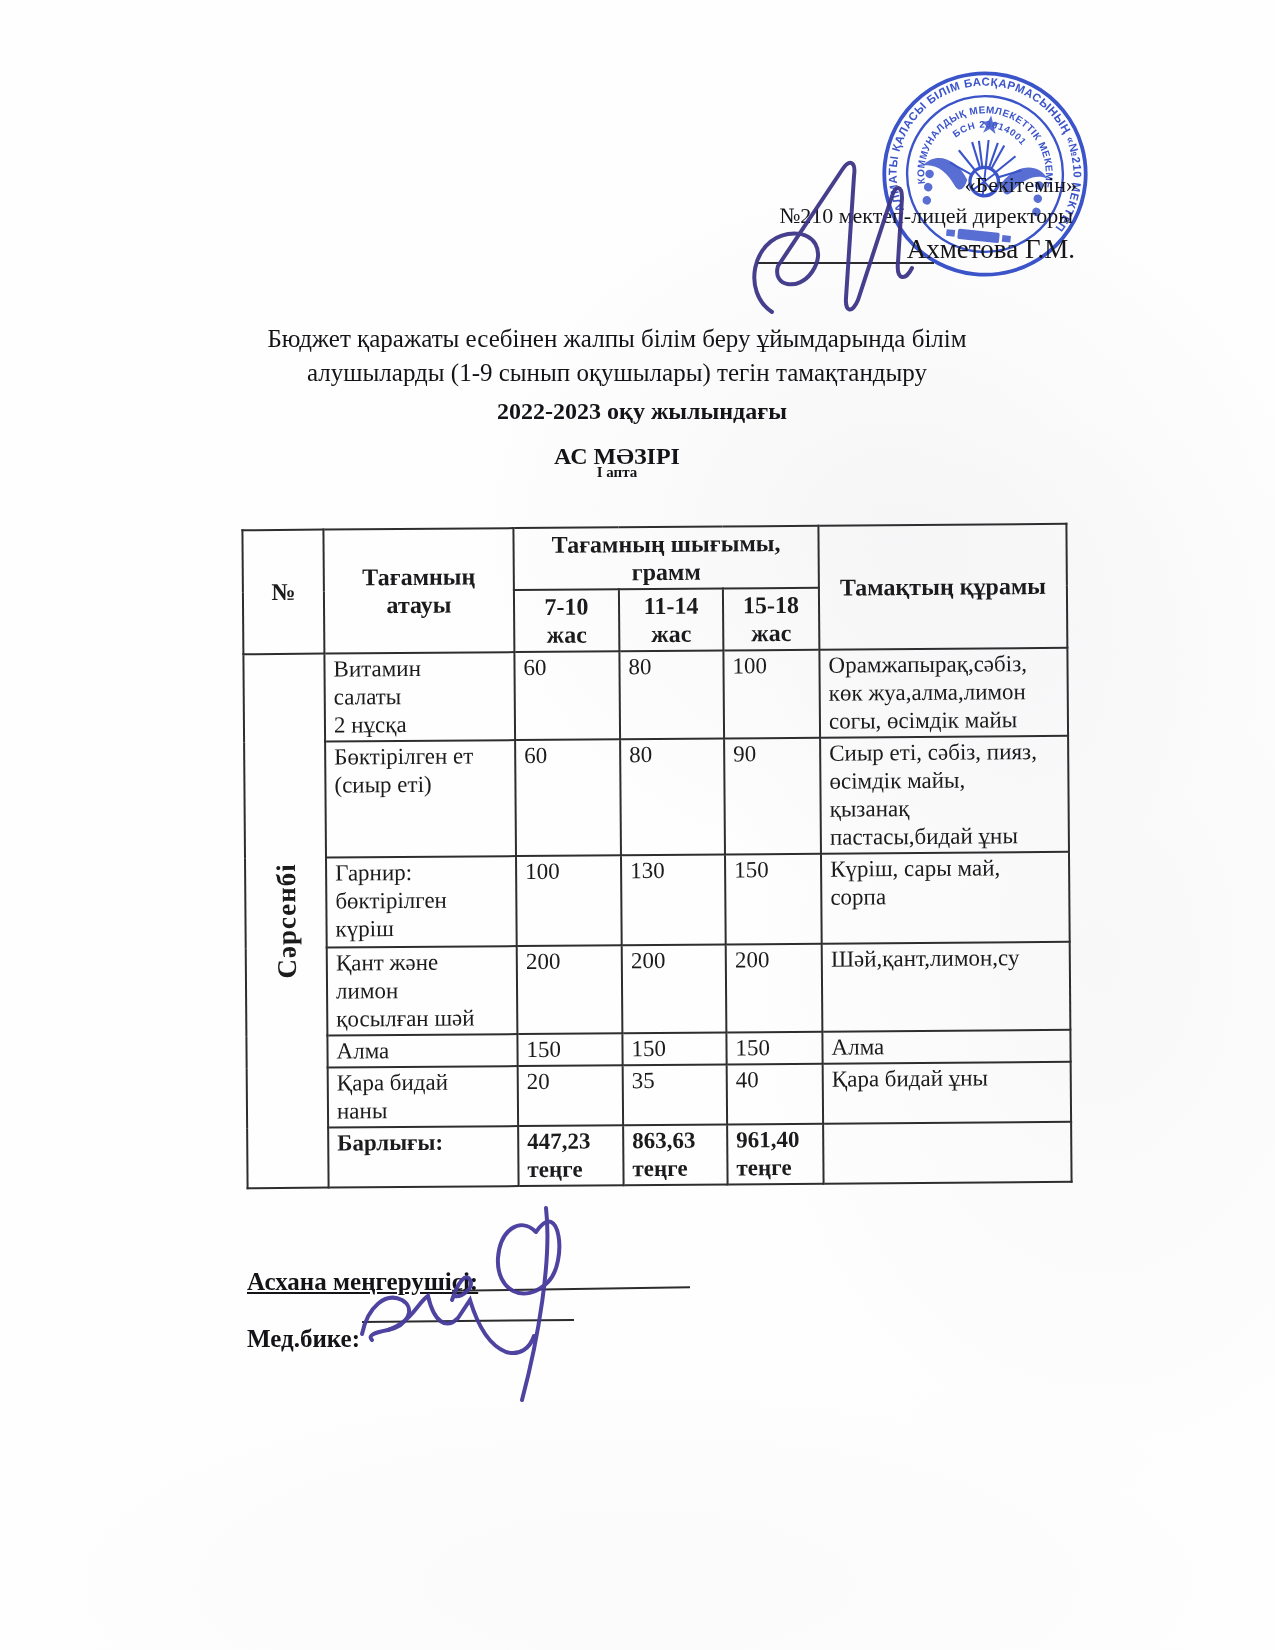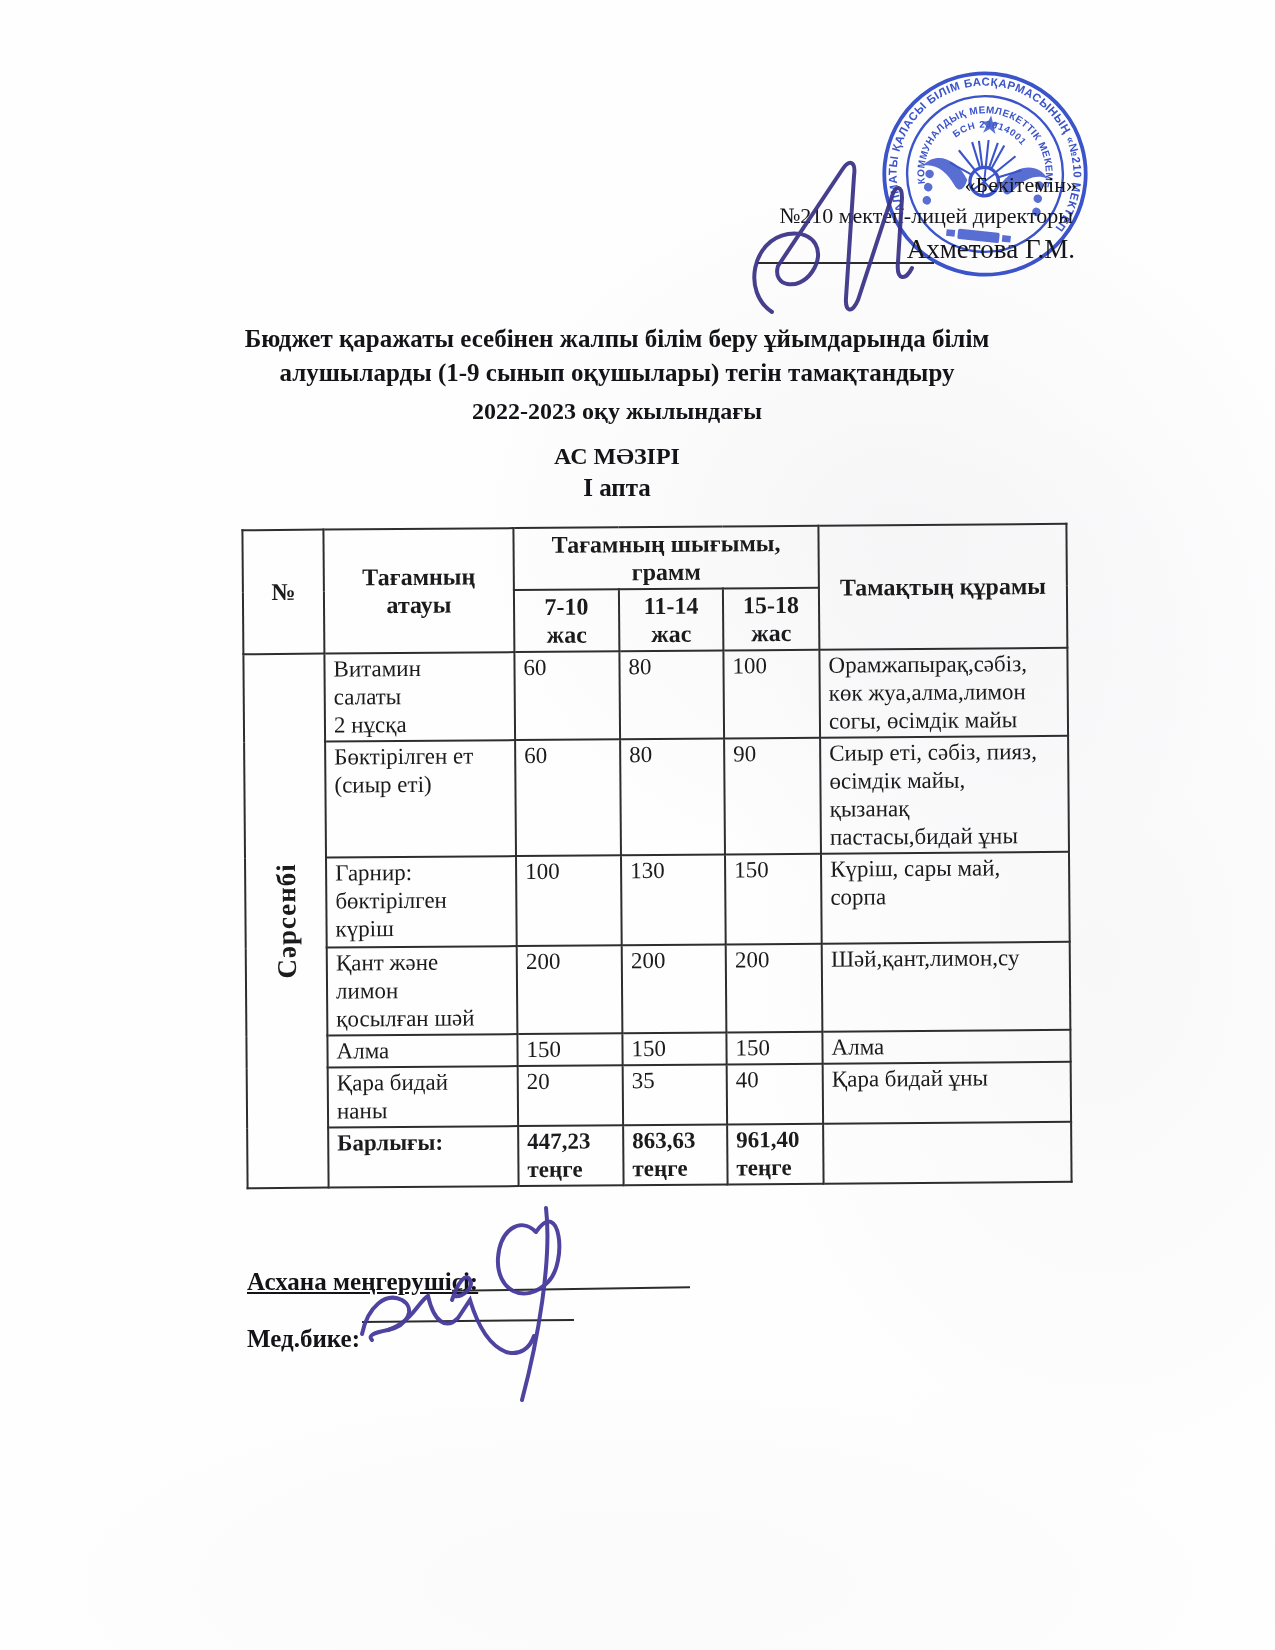--- a/index.html
+++ b/index.html
@@ -13,21 +13,21 @@
       radial-gradient(ellipse 620px 520px at 70% 32%, rgba(175,175,188,0.10), transparent 70%),
       radial-gradient(ellipse 520px 760px at 86% 58%, rgba(168,168,180,0.07), transparent 72%),
       radial-gradient(ellipse 900px 300px at 50% 96%, rgba(180,180,190,0.05), transparent 75%);
   }
   .abs{position:absolute;}
   
   .approve-line{position:absolute;font-size:22px;white-space:nowrap;color:#15151a;}
   .sig-line{position:absolute;border-top:2px solid #2c2c2e;height:0;}
   
   .title-wrap{position:absolute;left:0;top:0;width:1234px;text-align:center;}
-  .title-main{position:absolute;left:0;width:100%;font-weight:bold;font-size:25px;line-height:34px;white-space:pre-line;color:#141418;}
+  .title-main{position:absolute;left:0;width:100%;font-weight:normal;font-size:25px;line-height:34px;white-space:pre-line;color:#141418;}
   .title-sub{position:absolute;left:0;width:100%;font-weight:bold;font-size:24px;white-space:nowrap;color:#141418;}
   
   table.menu{
     position:absolute;left:244px;top:526px;border-collapse:collapse;table-layout:fixed;width:826px;
     transform:rotate(-0.45deg);transform-origin:50% 50%;
     font-size:23px;color:#1b1b1d;
   }
   table.menu th, table.menu td{border:2px solid #2e2e30;}
   table.menu th{font-weight:bold;font-size:24px;text-align:center;vertical-align:middle;padding:2px 6px;white-space:pre-line;line-height:28px;}
   table.menu td{vertical-align:top;padding:1px 8px;line-height:28px;}
@@ -113,23 +113,23 @@
   <div class="approve-line" style="right:200px;top:234px;font-size:27px;">Ахметова Г.М.</div>
   <div class="sig-line" style="left:757px;top:262px;width:177px;"></div>
 
   <svg class="abs" style="left:735px;top:140px;" width="220" height="190" viewBox="0 0 220 190">
     <path d="M 37 172 C 7 152 17 100 53 94 C 80 90 91 112 77 132 C 63 152 37 146 43 126 L 107 30 C 115 18 121 22 119 36 L 111 158 C 110 172 117 174 123 160 L 157 56 C 161 44 167 46 167 58 L 163 122 C 161 142 171 140 177 128" fill="none" stroke="#3c3587" stroke-width="4" stroke-linecap="round" opacity="0.95"></path>
   </svg>
 
   <div class="title-wrap">
     <div class="title-main" style="top:322px;">Бюджет қаражаты есебінен жалпы білім беру ұйымдарында білім</div>
     <div class="title-main" style="top:356px;">алушыларды (1-9 сынып оқушылары) тегін тамақтандыру</div>
-    <div class="title-sub" style="top:398px;">2022-2023 оқу жылындағы</div>
+    <div class="title-sub" style="top:398px;padding-left:25px;">2022-2023 оқу жылындағы</div>
     <div class="title-sub" style="top:443px;">АС МӘЗІРІ</div>
-    <div class="title-sub" style="top:474px;font-size:25px;">I апта</div>
+    <div class="title-sub" style="top:464px;font-size:15px;">I апта</div>
   </div>
 
   <table class="menu">
     <colgroup>
       <col style="width:81px">
         <col style="width:190px">
         <col style="width:105px">
       <col style="width:104px">
         <col style="width:96px">
         <col style="width:248px">

